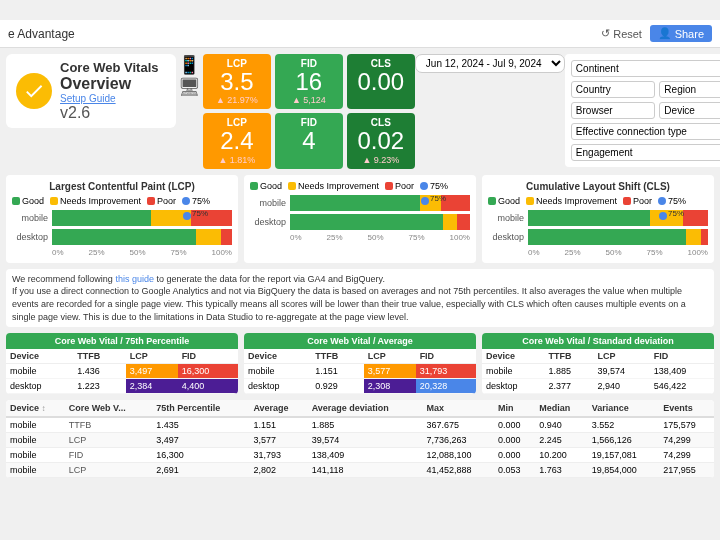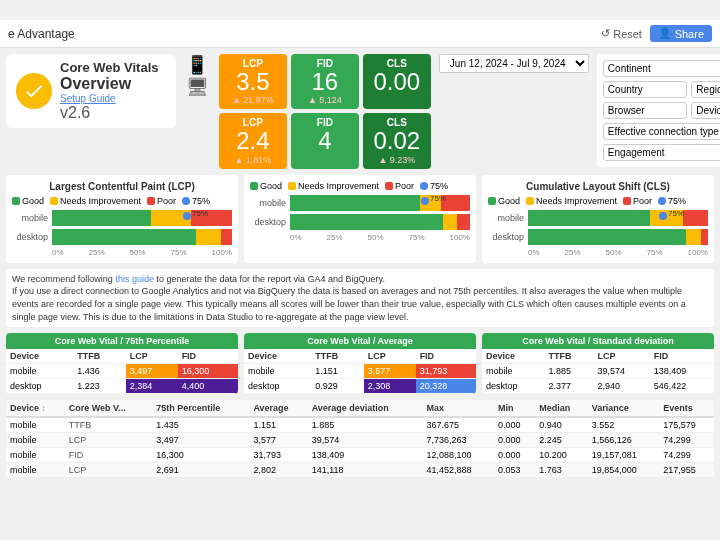--- a/index.html
+++ b/index.html
@@ -8,21 +8,21 @@
     .top-bar { display: flex; align-items: center; justify-content: space-between; background: #fff; padding: 4px 8px; border-bottom: 1px solid #ddd; height: 28px; margin-top: 20px; }
     .top-bar-title { font-size: 12px; color: #333; }
     .top-bar-actions { display: flex; gap: 8px; align-items: center; }
     .top-bar-btn { font-size: 11px; color: #555; cursor: pointer; background: none; border: none; display: flex; align-items: center; gap: 3px; }
     .top-bar-btn.share { background: #4a86e8; color: #fff; padding: 2px 8px; border-radius: 3px; }
 
     .main { display: flex; height: calc(540px - 28px); }
 
     .content { flex: 1; overflow-y: auto; padding: 6px; background: #f0f0f0; }
 
-    .header-section { display: flex; align-items: flex-start; gap: 8px; margin-bottom: 6px; }
+    .header-section { display: flex; align-items: flex-start; margin-bottom: 6px; }
     .logo-box { background: #fff; border-radius: 6px; padding: 6px 10px; display: flex; align-items: center; gap: 8px; min-width: 170px; }
     .checkmark-circle { width: 36px; height: 36px; border-radius: 50%; background: #fbbc04; display: flex; align-items: center; justify-content: center; }
     .checkmark-circle svg { width: 22px; height: 22px; }
     .logo-title { font-size: 13px; font-weight: bold; color: #333; }
     .logo-subtitle { font-size: 16px; font-weight: bold; color: #333; }
     .logo-link { font-size: 10px; color: #4a86e8; text-decoration: underline; display: block; }
     .logo-version { font-size: 16px; color: #555; }
 
     .metrics-group { display: flex; gap: 4px; flex-direction: column; }
     .metrics-row { display: flex; gap: 4px; }
@@ -37,21 +37,21 @@
 
     .device-icon { display: flex; flex-direction: column; gap: 4px; justify-content: center; align-items: center; padding: 2px; }
     .device-icon-item { color: #555; font-size: 18px; line-height: 1; }
 
     .filters-panel { background: #fff; border-radius: 4px; padding: 6px; min-width: 185px; display: flex; flex-direction: column; gap: 4px; }
     .filter-row { display: flex; gap: 4px; }
     .filter-select { flex: 1; font-size: 10px; padding: 2px 4px; border: 1px solid #ccc; border-radius: 3px; background: #fff; appearance: none; cursor: pointer; }
     .filter-select-full { width: 100%; font-size: 10px; padding: 2px 4px; border: 1px solid #ccc; border-radius: 3px; background: #fff; appearance: none; cursor: pointer; }
 
     .date-filter-row { display: flex; gap: 4px; align-items: center; margin-bottom: 4px; }
-    .date-filter { font-size: 10px; padding: 2px 6px; border: 1px solid #ccc; border-radius: 2px; background: #fff; cursor: pointer; }
+    .date-filter { font-size: 10px; padding: 2px 6px; border: 1px solid #ccc; border-radius: 7px; background: #fff; cursor: pointer; }
     .page-filter { font-size: 10px; padding: 2px 6px; border: 1px solid #ccc; border-radius: 3px; background: #fff; cursor: pointer; min-width: 70px; }
 
     .charts-section { display: flex; gap: 6px; margin-bottom: 6px; }
     .chart-box { flex: 1; background: #fff; border-radius: 4px; padding: 6px; }
     .chart-title { font-size: 10px; font-weight: bold; color: #333; text-align: center; margin-bottom: 4px; }
     .chart-legend { display: flex; gap: 6px; align-items: center; margin-bottom: 4px; flex-wrap: wrap; }
     .legend-item { display: flex; align-items: center; gap: 2px; font-size: 9px; }
     .legend-dot { width: 8px; height: 8px; border-radius: 2px; }
     .chart-area { position: relative; }
     .bar-row { display: flex; align-items: center; margin-bottom: 3px; }

